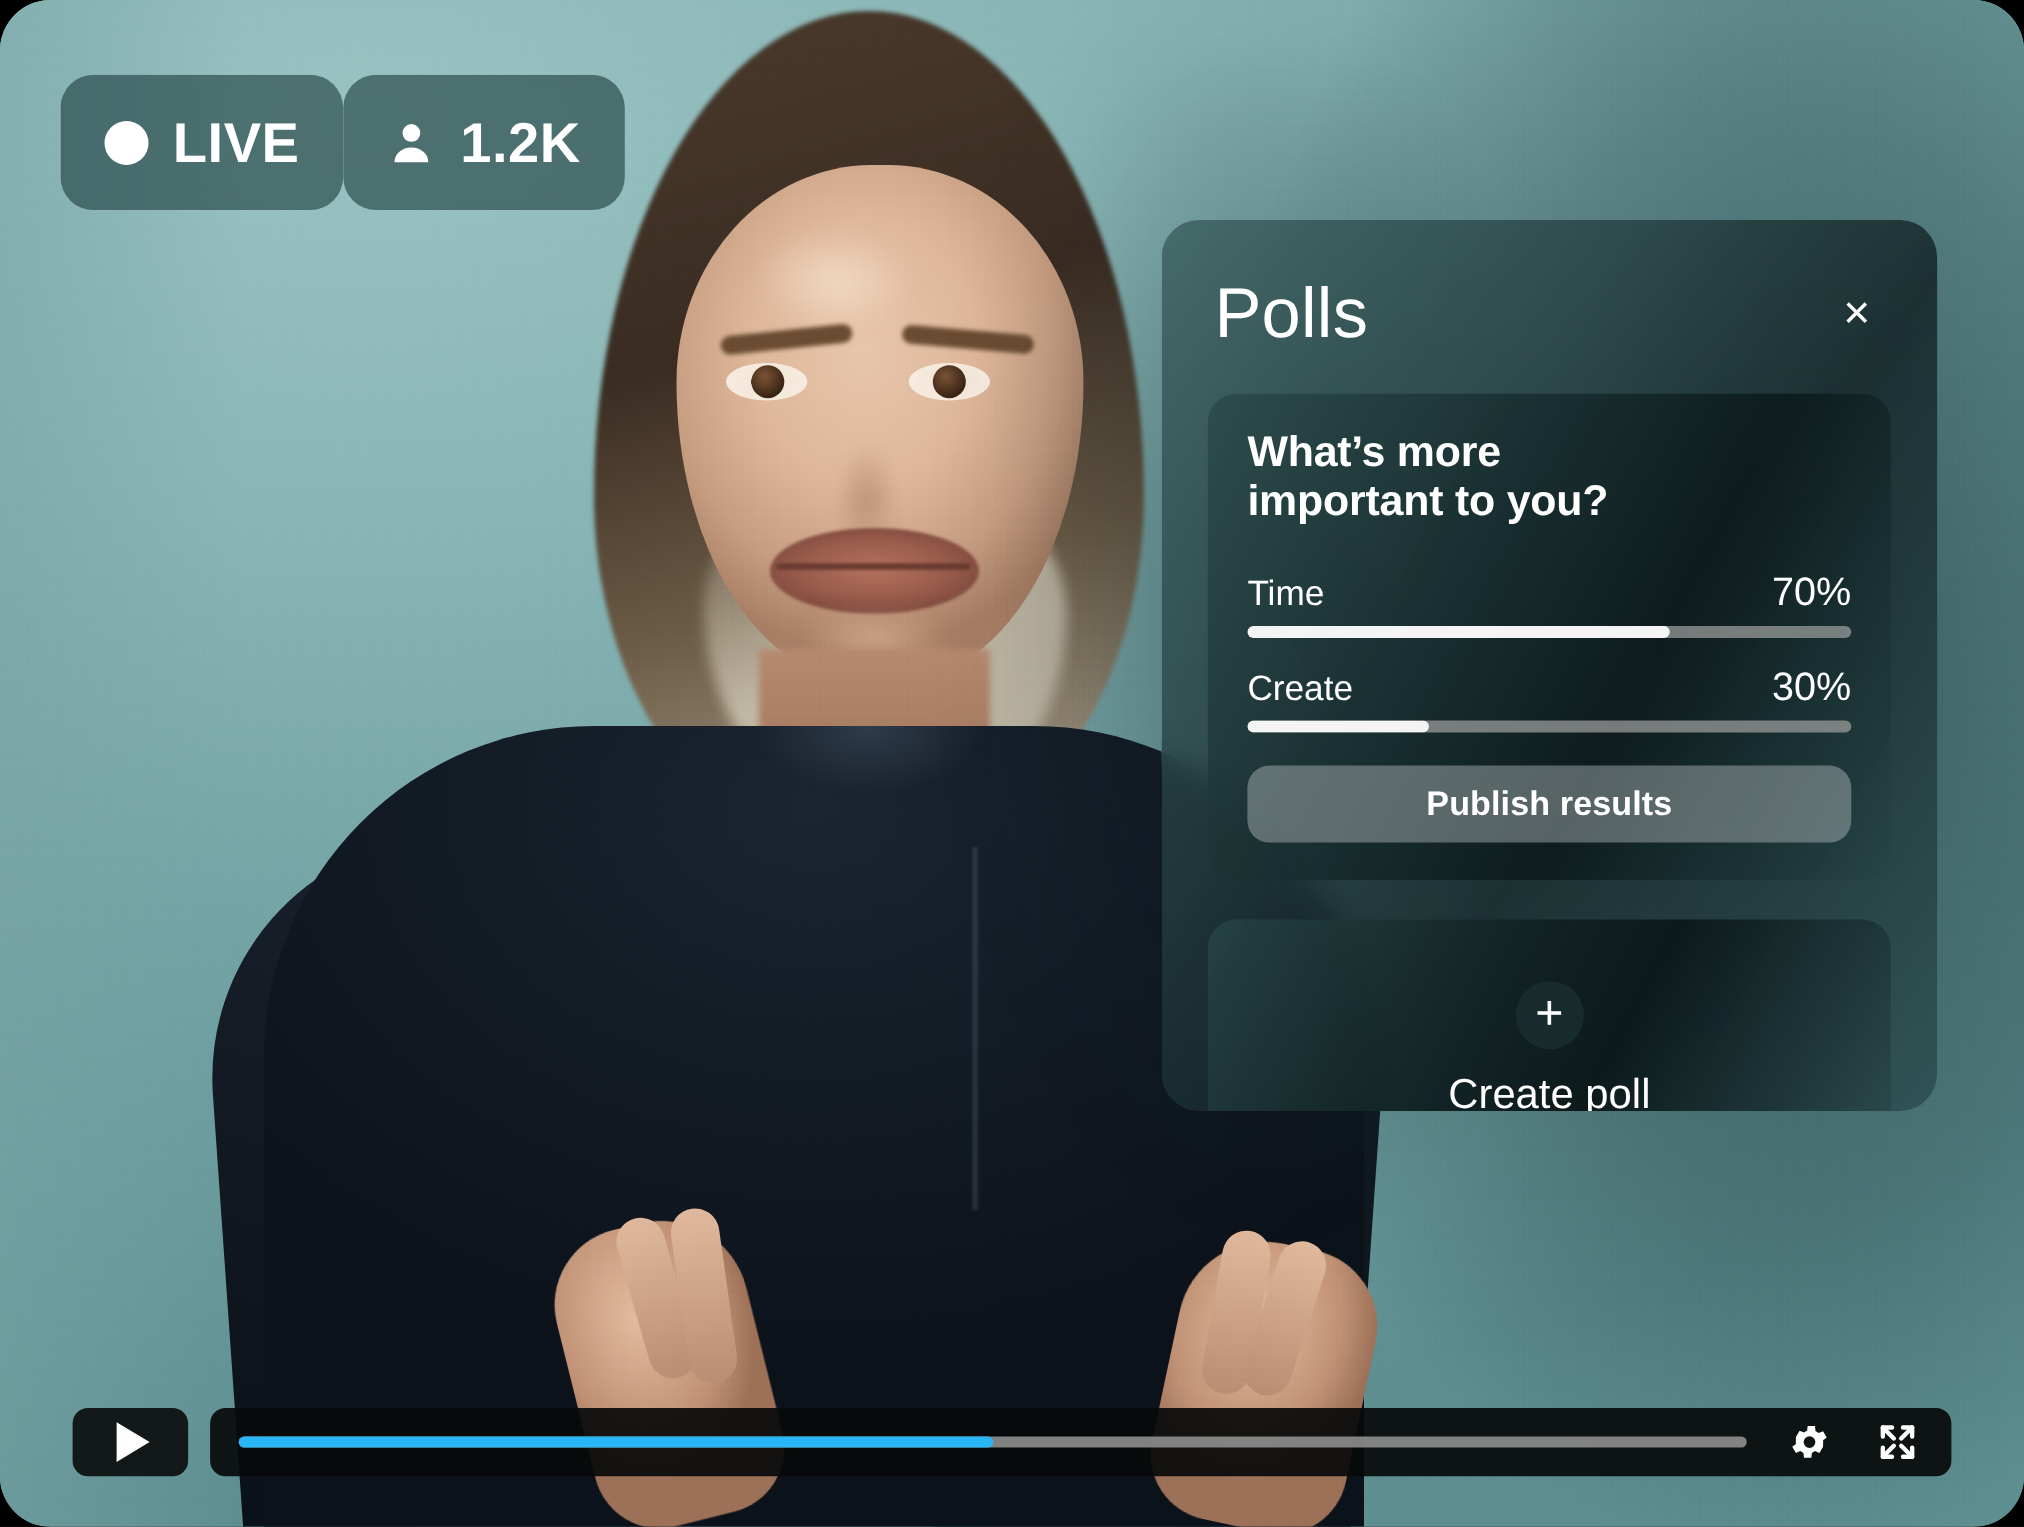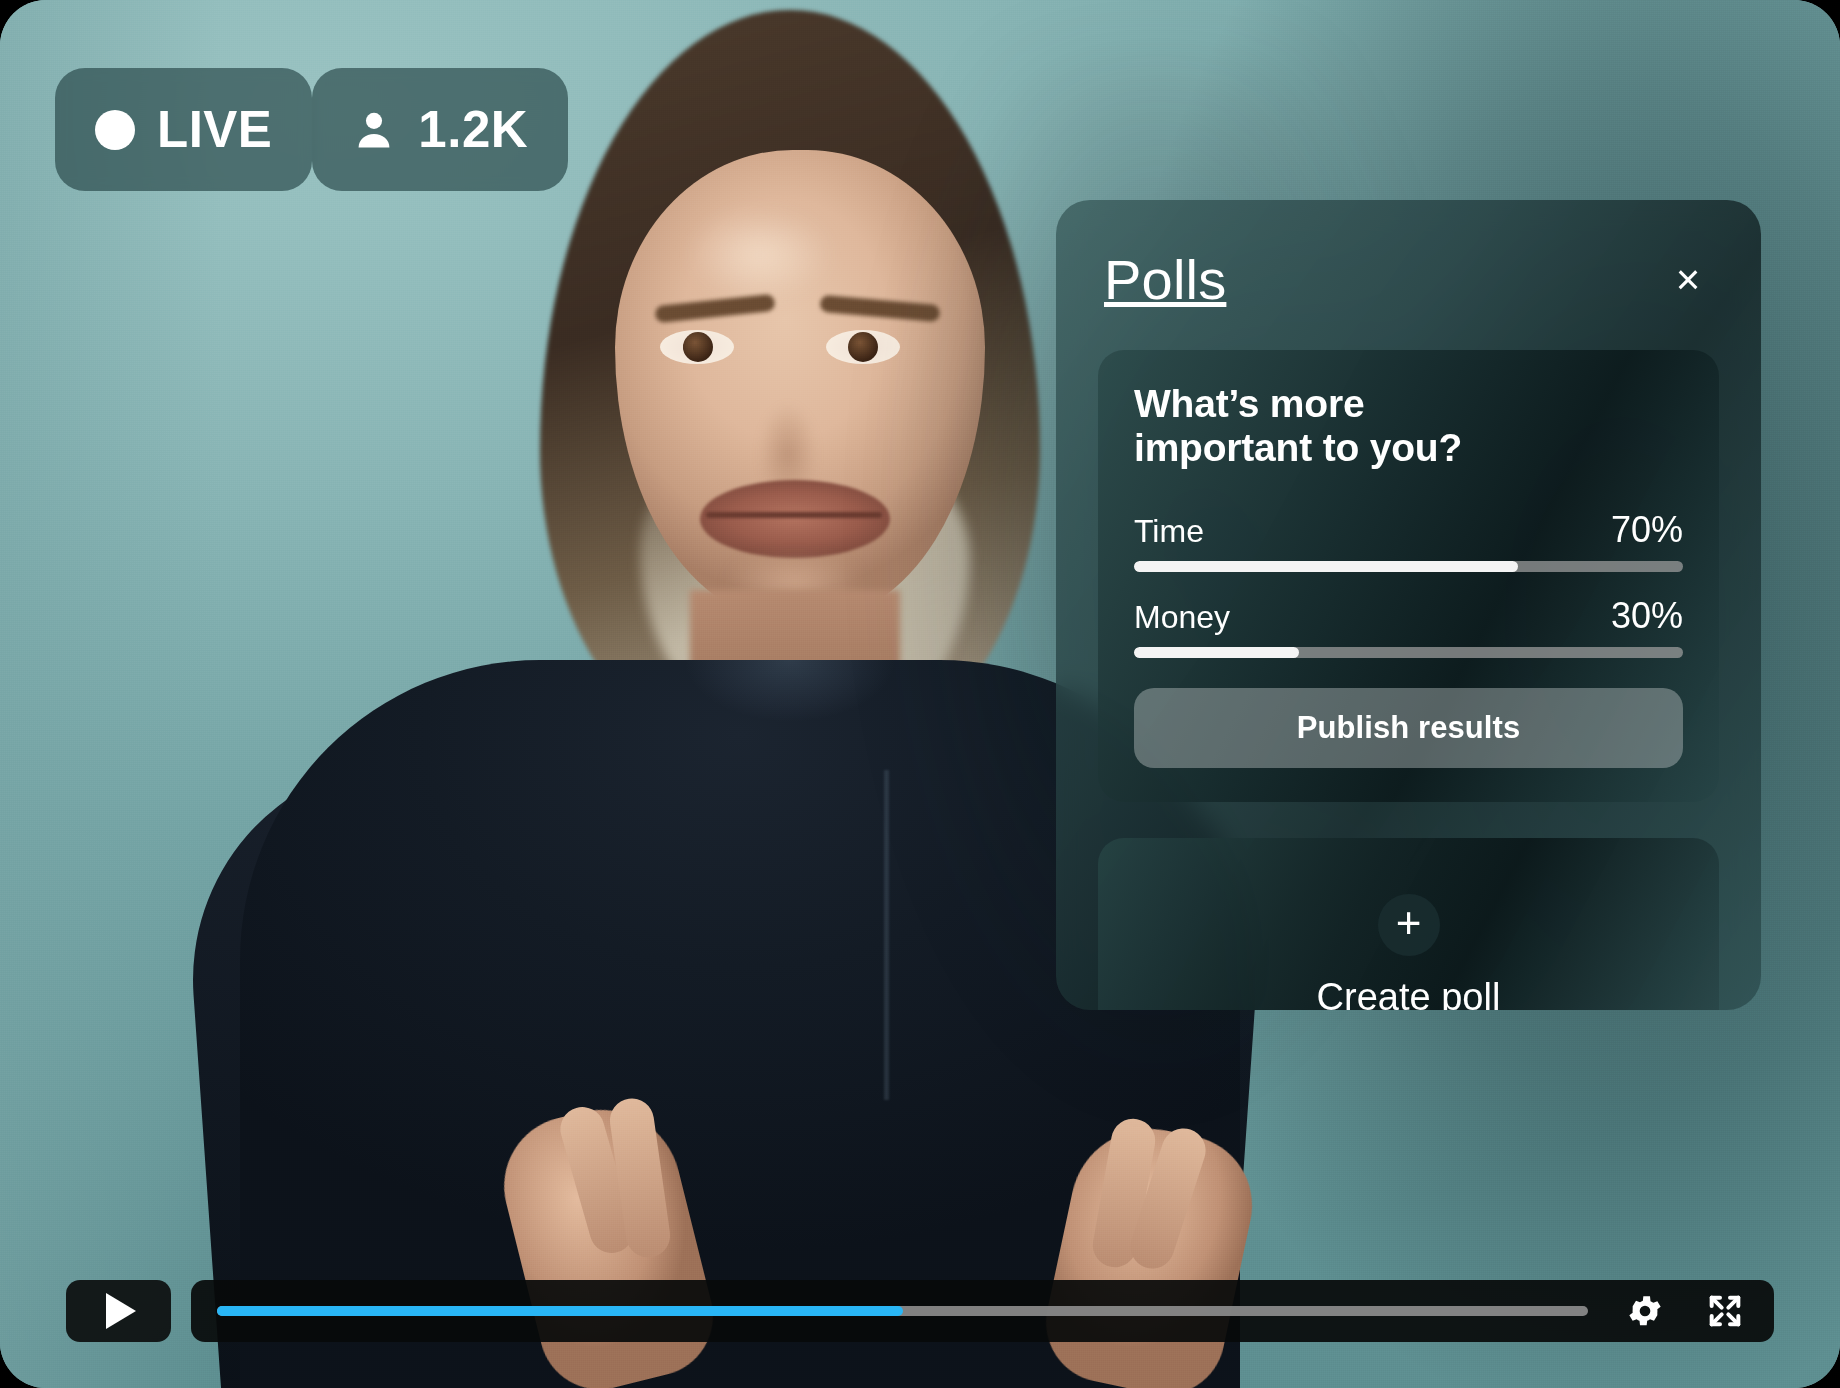--- a/index.html
+++ b/index.html
@@ -128,21 +128,21 @@
     position:absolute;left:1056px;top:200px;width:705px;height:810px;
     border-radius:34px;z-index:6;
     background:linear-gradient(125deg, rgba(58,92,92,.78) 0%, rgba(36,62,64,.80) 34%, rgba(18,34,36,.82) 58%, rgba(44,76,78,.78) 100%);
     backdrop-filter:blur(14px);
     overflow:hidden;
   }
   .polls-header{
     position:relative;display:flex;align-items:center;justify-content:space-between;
     padding:52px 46px 0 48px;
   }
-  .polls-title{color:#fff;font-size:56px;font-weight:400;line-height:1;letter-spacing:.2px;text-decoration:underline;}
+  .polls-title{color:#fff;font-size:64px;font-weight:400;line-height:1;letter-spacing:.2px;}
   .close-btn{
     width:54px;height:54px;display:flex;align-items:center;justify-content:center;
     background:none;border:0;cursor:pointer;padding:0;
   }
   .close-glyph{color:#fff;font-size:42px;line-height:1;font-weight:400;}
 
   .poll-card{
     position:relative;margin:42px 42px 0 42px;border-radius:26px;padding:32px 36px 34px 36px;
     background:linear-gradient(118deg, rgba(44,74,74,.86) 0%, rgba(22,42,44,.90) 40%, rgba(12,26,28,.92) 62%, rgba(38,68,70,.86) 100%);
   }
@@ -151,21 +151,21 @@
     margin:0 0 42px 0;max-width:390px;
   }
   .poll-option{margin-bottom:26px;}
   .poll-option:last-of-type{margin-bottom:30px;}
   .poll-option-row{display:flex;align-items:baseline;justify-content:space-between;margin-bottom:13px;}
   .poll-option-name{color:#fff;font-size:32px;font-weight:400;line-height:1;}
   .poll-option-pct{color:#fff;font-size:36px;font-weight:400;line-height:1;}
   .poll-track{height:11px;border-radius:8px;background:rgba(160,160,160,.72);overflow:hidden;}
   .poll-fill{height:100%;border-radius:8px;background:#f4f4f4;}
   .publish-btn{
-    display:block;width:100%;height:80px;border:0;border-radius:20px;cursor:pointer;
+    display:block;width:100%;height:70px;border:0;border-radius:20px;cursor:pointer;
     background:rgba(190,198,198,.42);
     color:#fff;font-size:31px;font-weight:700;letter-spacing:.1px;
     font-family:"Liberation Sans","DejaVu Sans",sans-serif;
   }
 
   .create-card{
     position:relative;margin:36px 42px 0 42px;height:233px;border-radius:26px;cursor:pointer;
     background:linear-gradient(118deg, rgba(40,70,70,.80) 0%, rgba(16,32,34,.88) 40%, rgba(10,22,24,.90) 58%, rgba(44,76,78,.80) 100%);
     display:flex;flex-direction:column;align-items:center;justify-content:center;gap:22px;
   }
@@ -264,21 +264,21 @@
           <span class="poll-option-name">Time</span>
           <span class="poll-option-pct">70%</span>
         </div>
         <div class="poll-track">
           <div class="poll-fill" style="width: 70%;"></div>
         </div>
       </div>
 
       <div class="poll-option">
         <div class="poll-option-row">
-          <span class="poll-option-name">Money</span>
+          <span class="poll-option-name">Create</span>
           <span class="poll-option-pct">30%</span>
         </div>
         <div class="poll-track">
           <div class="poll-fill" style="width: 30%;"></div>
         </div>
       </div>
 
       <button class="publish-btn">Publish results</button>
     </div>
 

